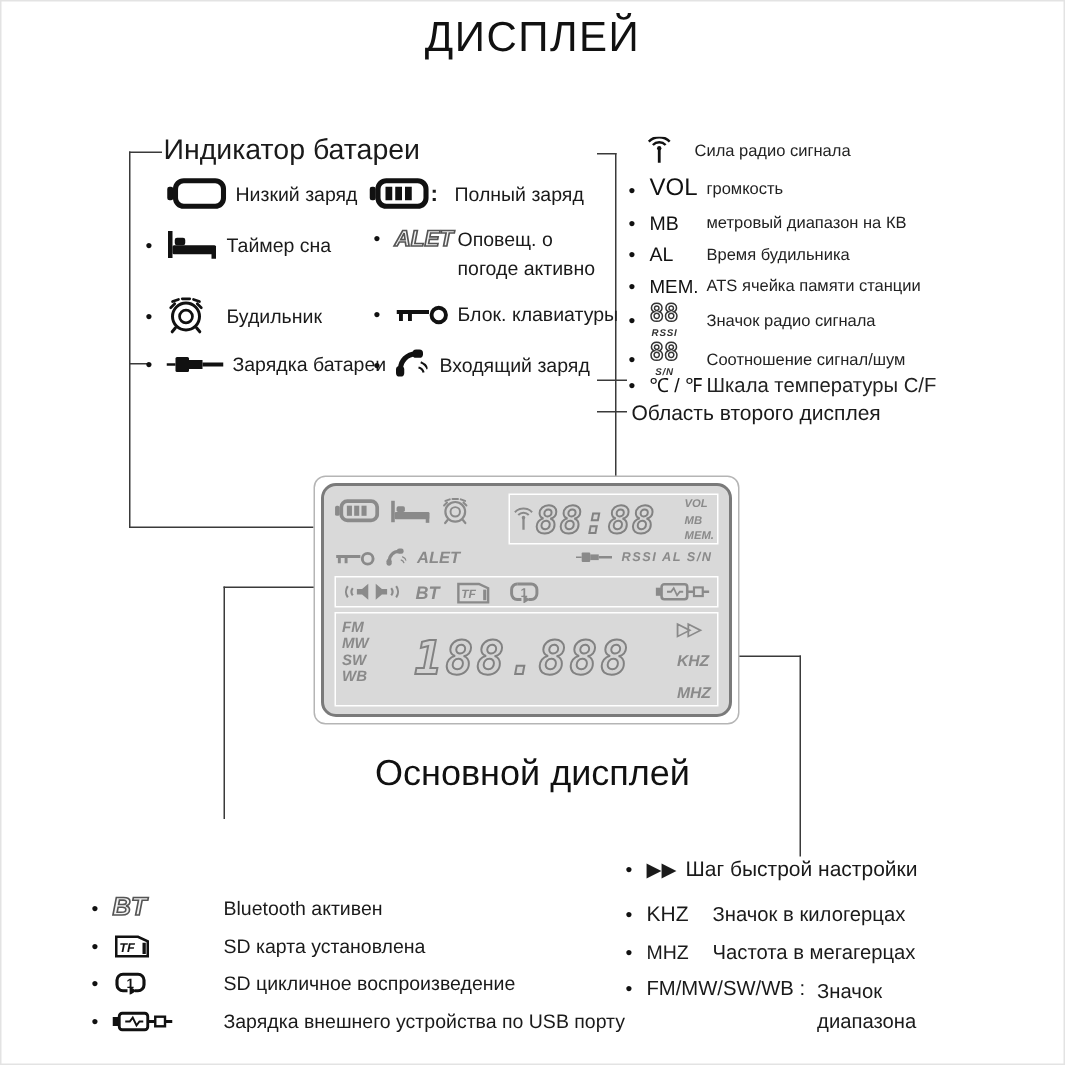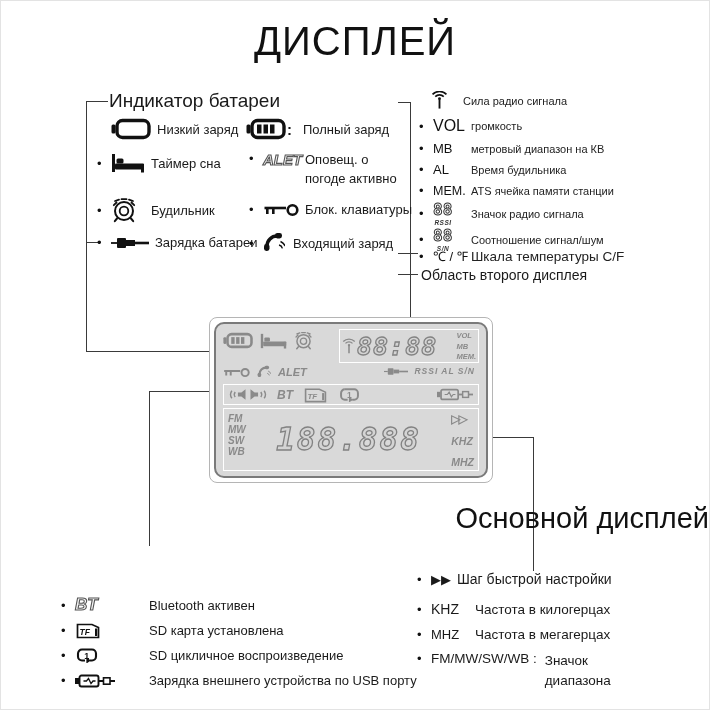--- a/index.html
+++ b/index.html
@@ -1,19 +1,19 @@
 <!DOCTYPE html>
 <html><head>
 <meta charset="utf-8">
 <style>
   html,body{margin:0;padding:0;background:#fff;}
   .page{position:relative;width:710px;height:710px;background:#fff;border:1px solid #e3e3e3;box-sizing:border-box;
         font-family:"Liberation Sans",sans-serif;color:#1a1a1a;overflow:hidden;}
-  .title{position:absolute;top:8px;left:0;right:0;text-align:center;font-size:40px;letter-spacing:1px;color:#111;margin-top:10px;}
-  .caption{position:absolute;top:501px;left:0;right:0;text-align:right;font-size:29px;color:#111;}
+  .title{position:absolute;top:8px;left:0;right:0;text-align:center;font-size:28px;letter-spacing:1px;color:#111;}
+  .caption{position:absolute;top:501px;left:0;right:0;text-align:center;font-size:24px;color:#111;}
 
   
   .cline{position:absolute;background:#3a3a3a;}
 
   
   .lrow{position:absolute;display:flex;align-items:center;font-size:13px;white-space:nowrap;}
   .bul{width:14px;font-size:13px;color:#111;}
   .bul::before{content:"•";}
   .ic{display:flex;align-items:center;justify-content:flex-start;}
   svg{display:block;}
@@ -431,21 +431,21 @@
   </div>
 
   <div class="lrow" style="left:416px;top:570px">
     <span class="bul"></span>
     <span class="br-key" style="margin-right:6px">▶▶</span>
     <span style="font-size:14px">Шаг быстрой настройки</span>
   </div>
   <div class="lrow" style="left:416px;top:600px">
     <span class="bul"></span>
     <span class="br-key" style="width:44px;font-size:14px">KHZ</span>
-    <span style="font-size:13.5px">Частота в килогерцах</span>
+    <span style="font-size:13.5px">Значок в килогерцах</span>
   </div>
   <div class="lrow" style="left:416px;top:626px">
     <span class="bul"></span>
     <span class="br-key" style="width:44px;font-size:13px">MHZ</span>
     <span style="font-size:13.5px">Частота в мегагерцах</span>
   </div>
   <div class="lrow" style="left:416px;top:650px;align-items:flex-start">
     <span class="bul"></span>
     <span class="br-key" style="font-size:13.5px;margin-right:8px">FM/MW/SW/WB :</span>
     <span class="wraplbl" style="width:82px;font-size:13.5px">Значок диапазона</span>

